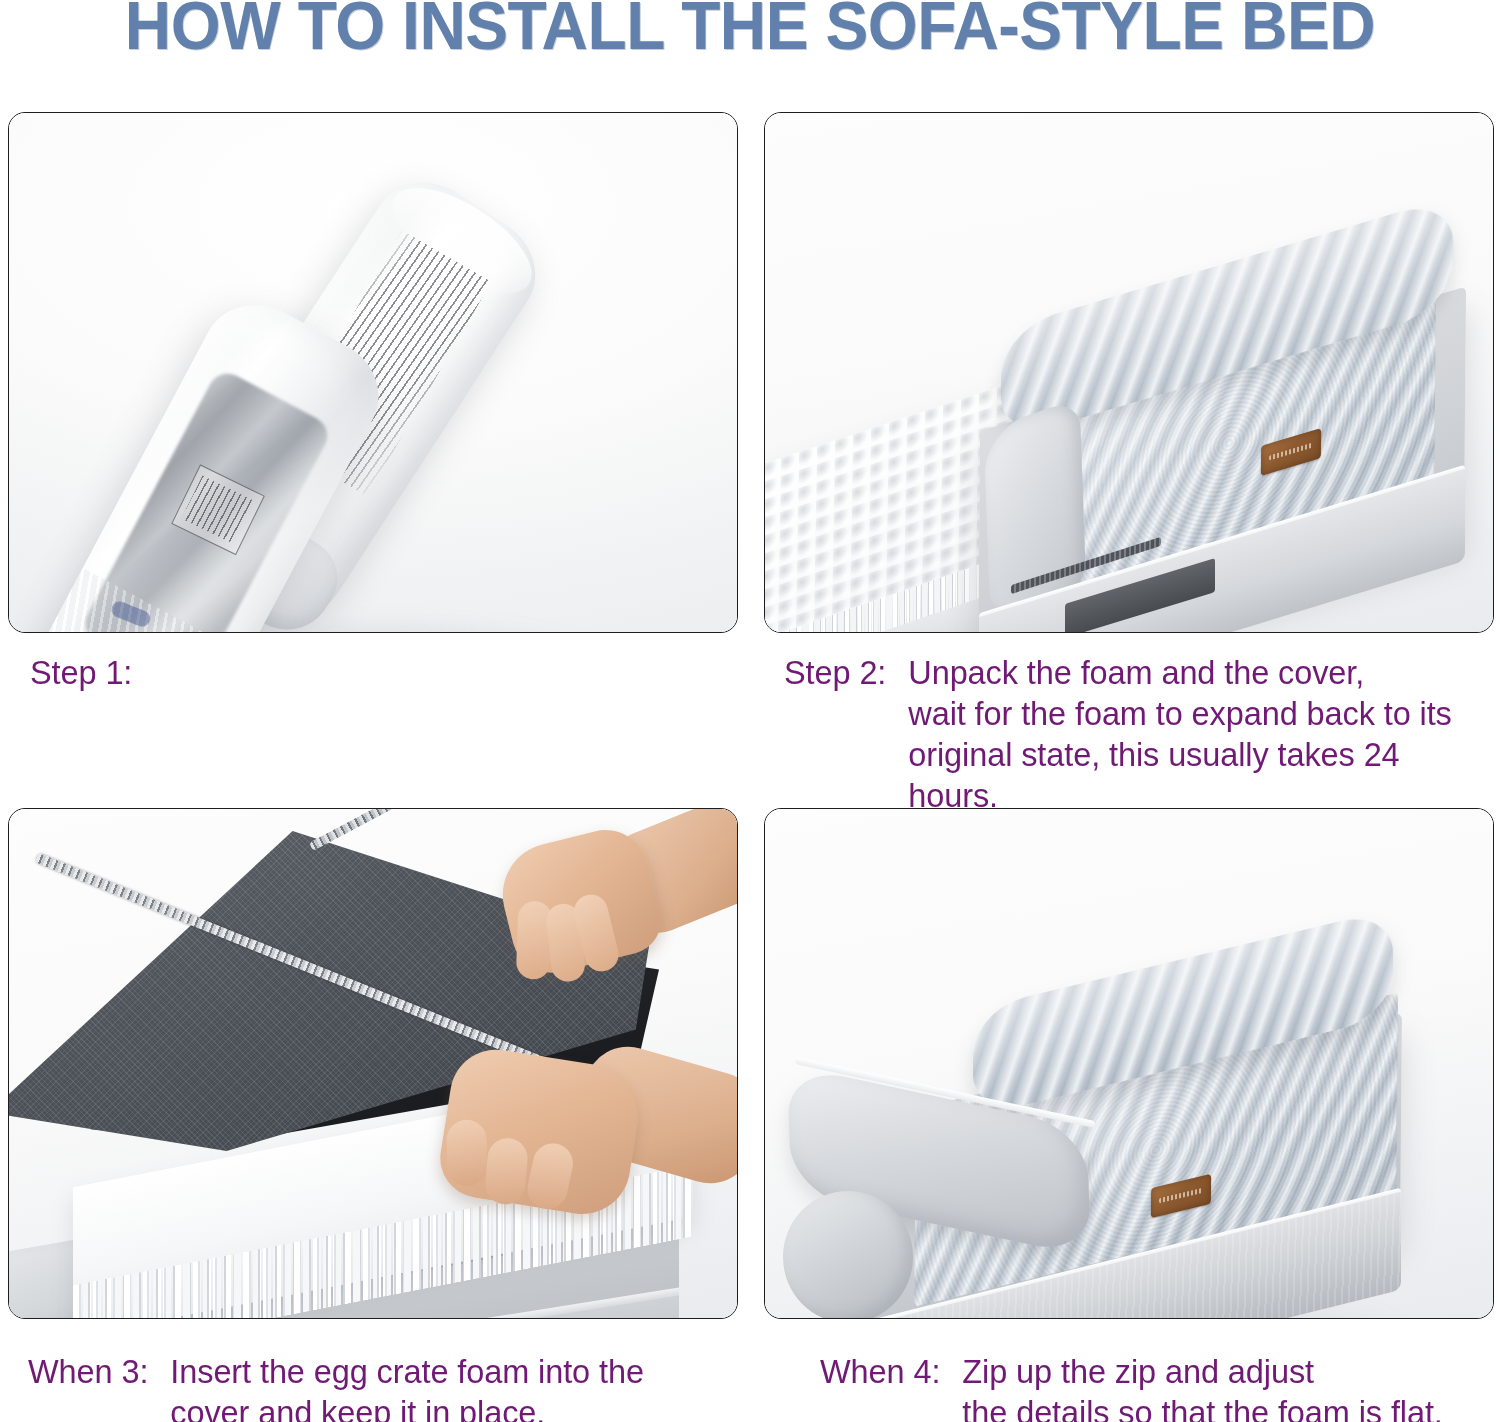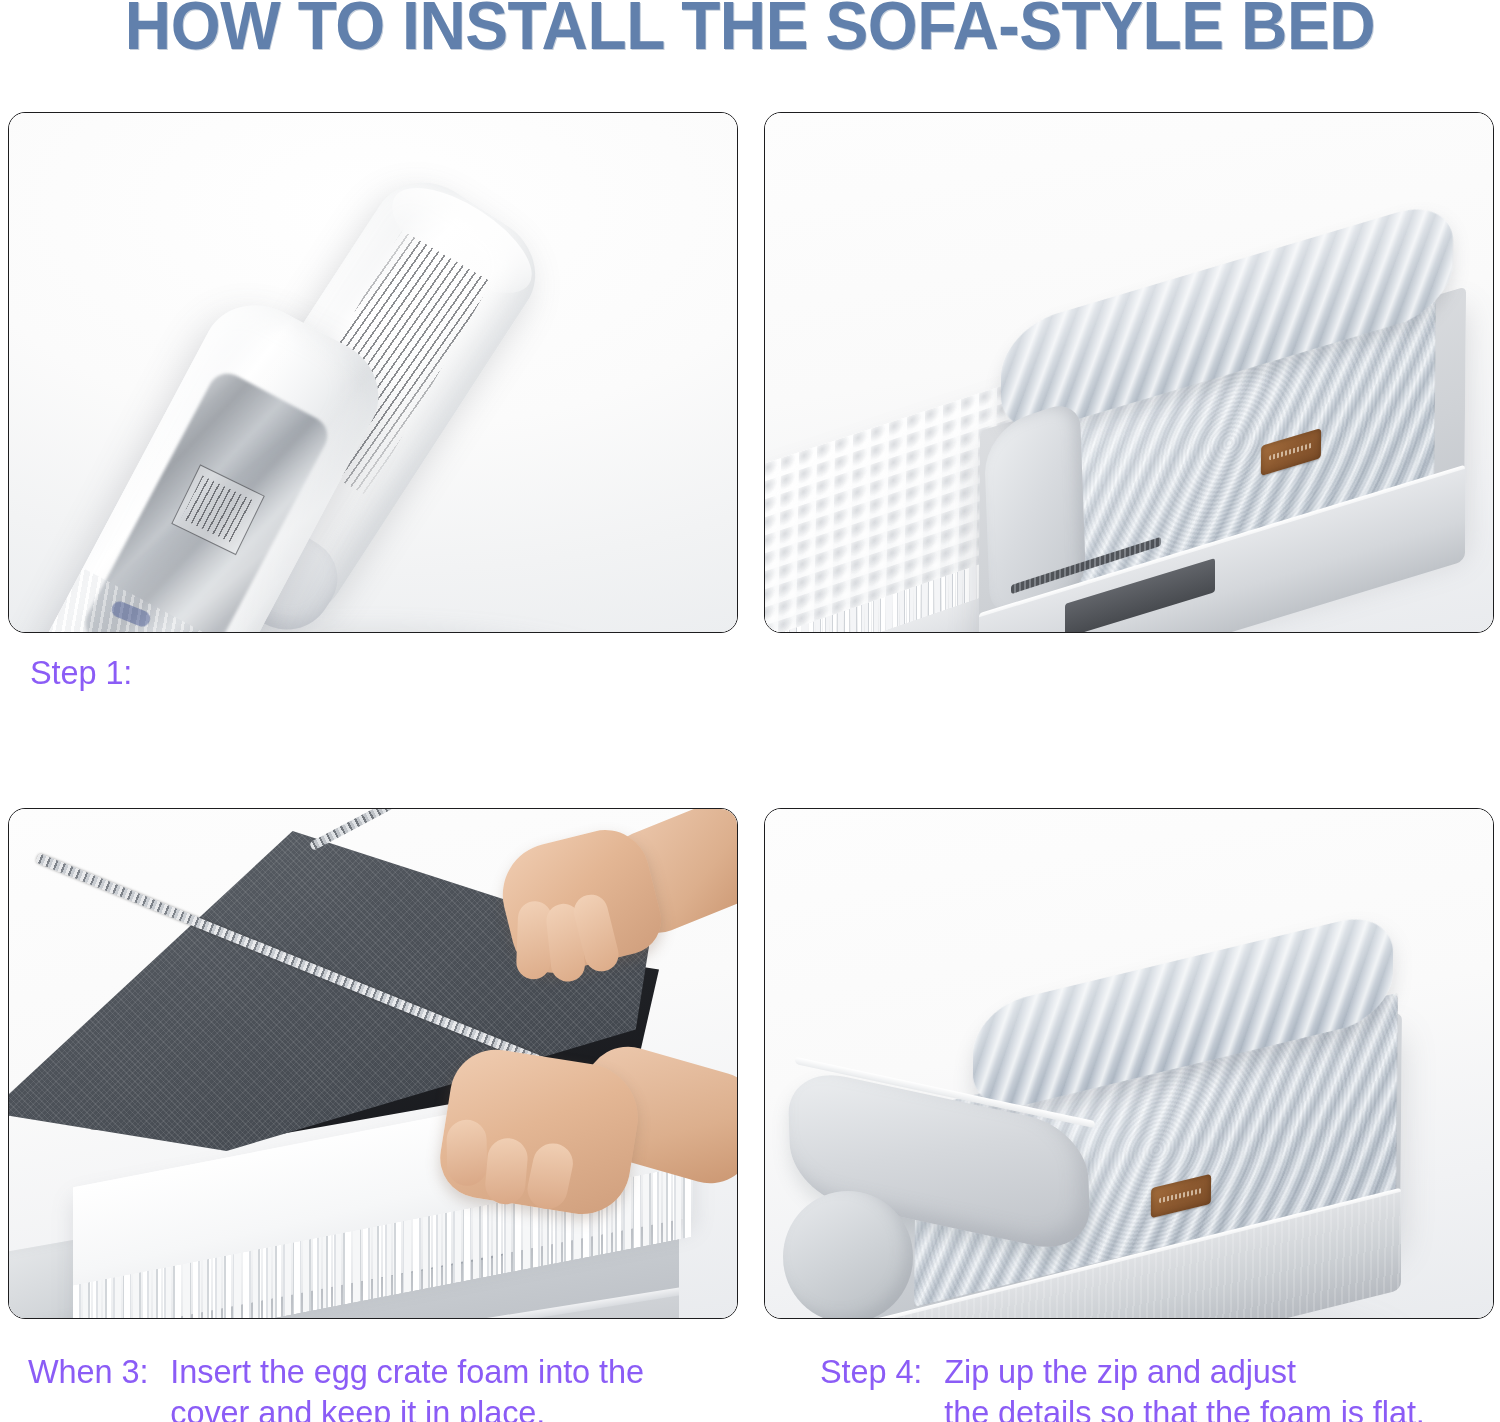--- a/index.html
+++ b/index.html
@@ -591,21 +591,21 @@
     border-radius: 50%;
     background: radial-gradient(ellipse at 50% 50%, rgba(118,124,134,0.22), rgba(118,124,134,0) 70%);
     filter: blur(10px);
   }
 
   
   .caption {
     position: absolute;
     display: flex;
     align-items: flex-start;
-    color: #8b5cf6;
+    color: #701a75;
     font-family: "Liberation Sans Narrow", "Liberation Sans", sans-serif;
     font-size: 32.5px;
     line-height: 41px;
     white-space: pre-line;
     letter-spacing: -0.1px;
   }
   .caption .step-label {
     flex: 0 0 auto;
     margin-right: 22px;
   }
@@ -662,20 +662,26 @@
       <div class="bed2-dark-gap"></div>
       <div class="bed2-zip"></div>
       <div class="brandtag tag-2"></div>
     </div>
   </div>
 
   <div class="caption cap-1">
     <span class="step-label">Step 1:</span>
   </div>
 
+  <div class="caption cap-2">
+    <span class="step-label">Step 2:</span>
+    <span class="step-text">Unpack the foam and the cover,
+wait for the foam to expand back to its
+original state, this usually takes 24 hours.</span>
+  </div>
 
   <div class="panel panel-3">
     <div class="scene">
       <div class="studio-2"></div>
 
       <div class="bed3-body"></div>
       <div class="bed3-front"></div>
       <div class="bed3-seam"></div>
       <div class="bed3-bolster"></div>
 
@@ -724,18 +730,18 @@
     </div>
   </div>
 
   <div class="caption cap-3">
     <span class="step-label">When 3:</span>
     <span class="step-text">Insert the egg crate foam into the
 cover and keep it in place.</span>
   </div>
 
   <div class="caption cap-4">
-    <span class="step-label">Step 4:</span>
+    <span class="step-label">When 4:</span>
     <span class="step-text">Zip up the zip and adjust
 the details so that the foam is flat.</span>
   </div>
 
 </div>
 
 </body></html>

